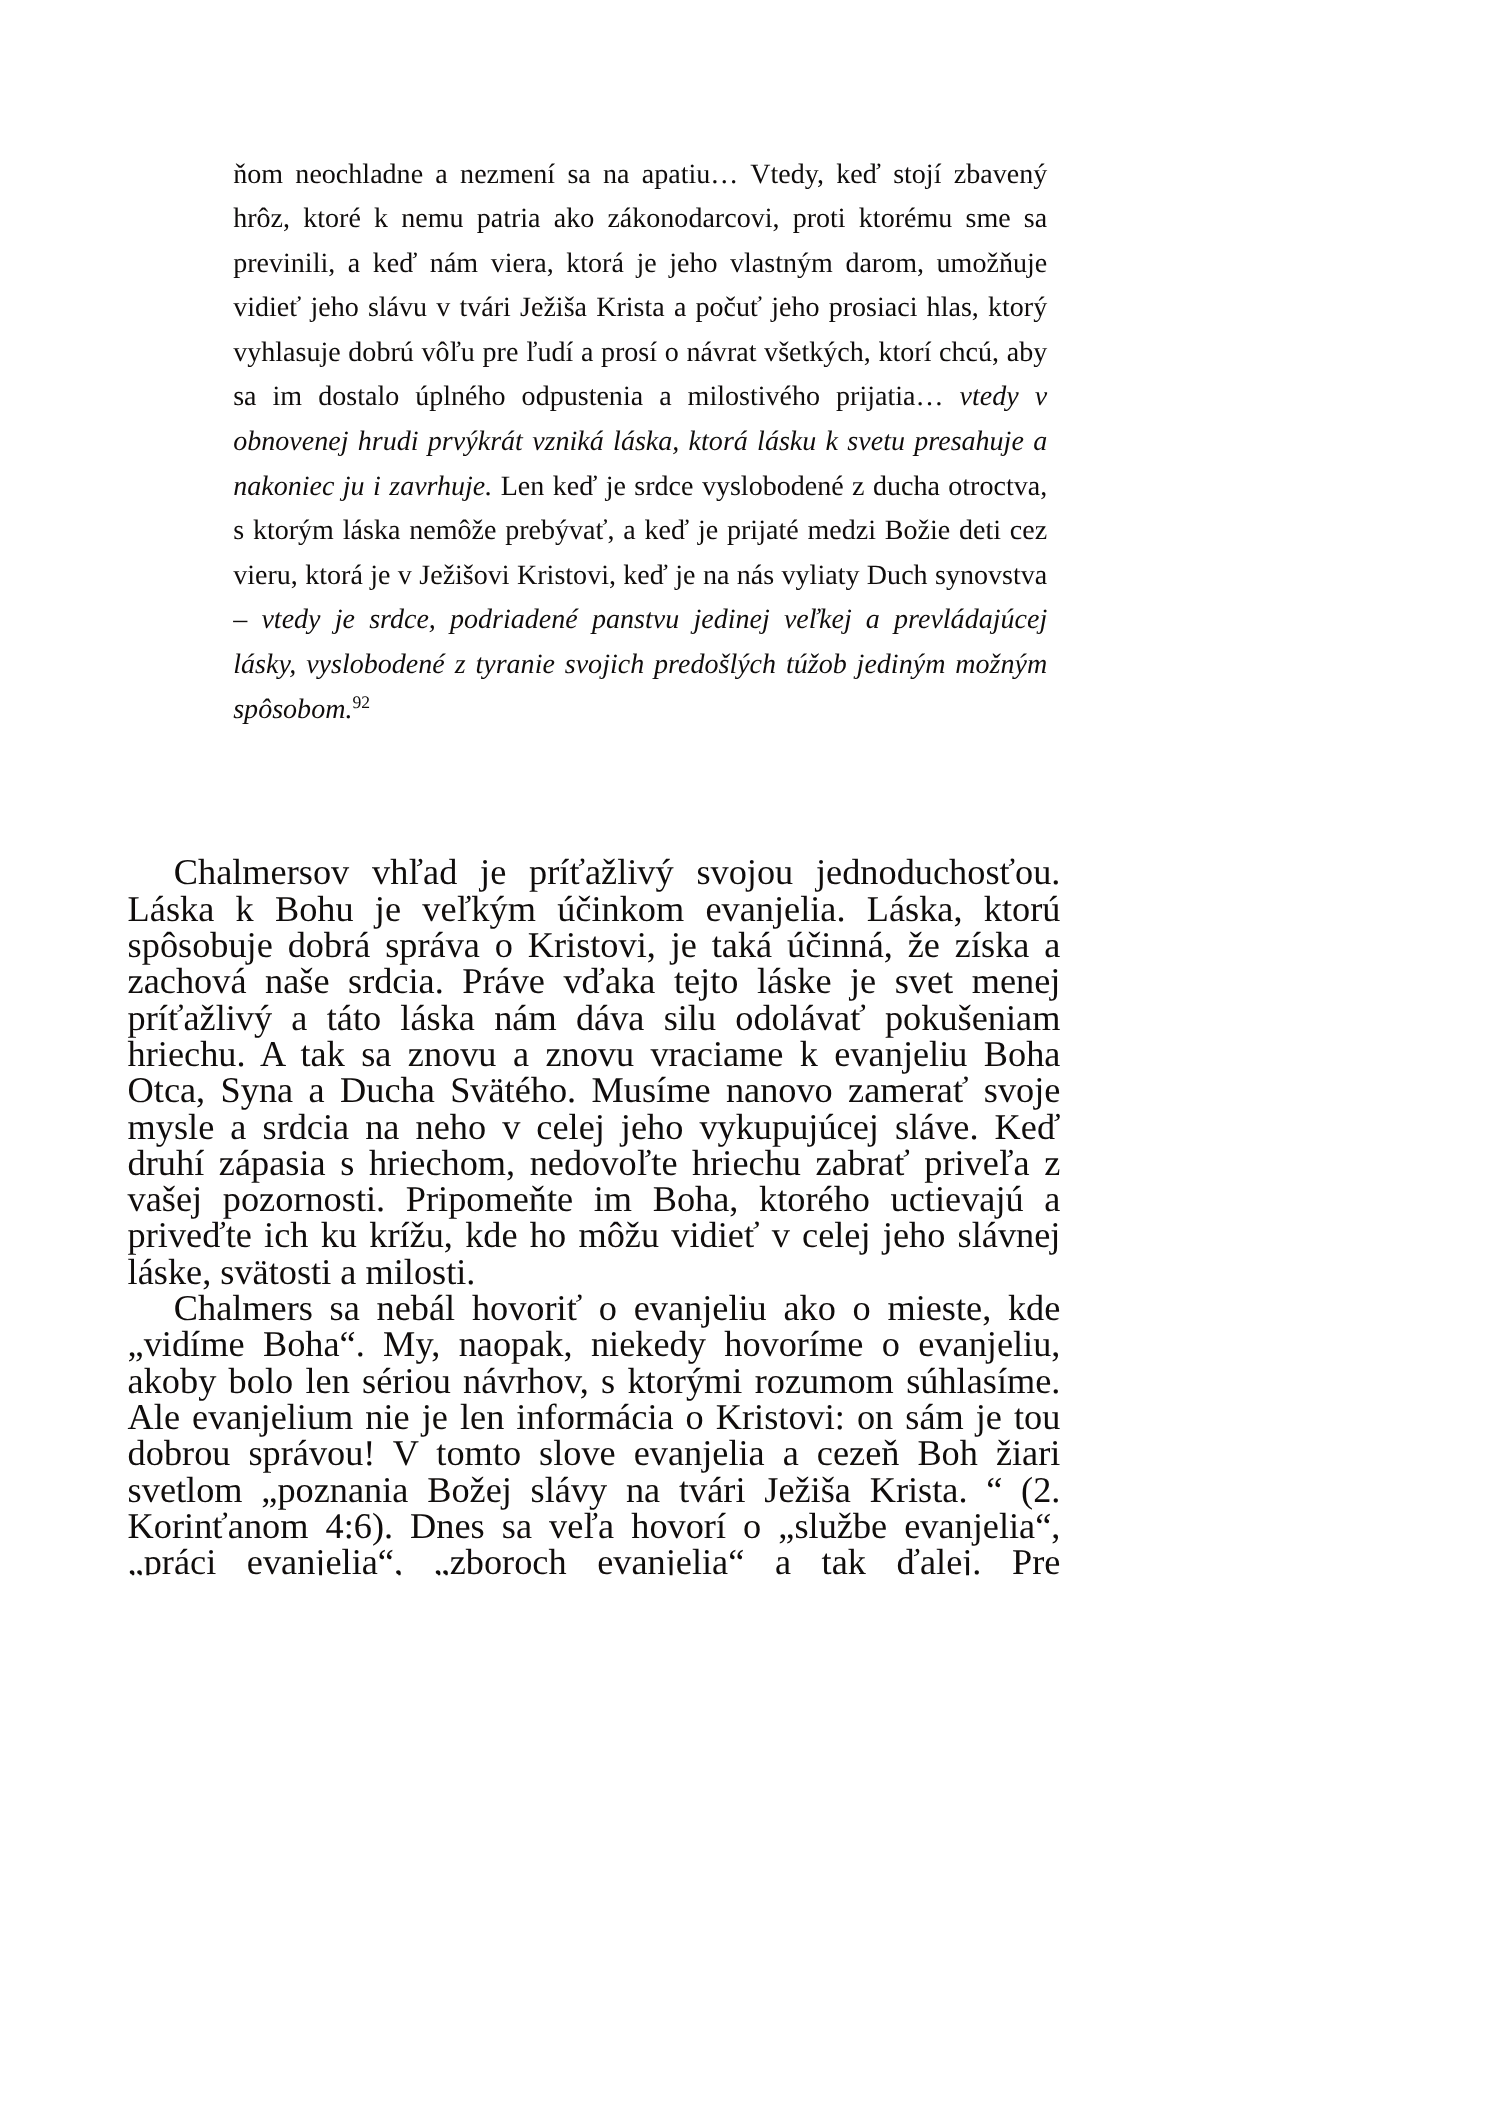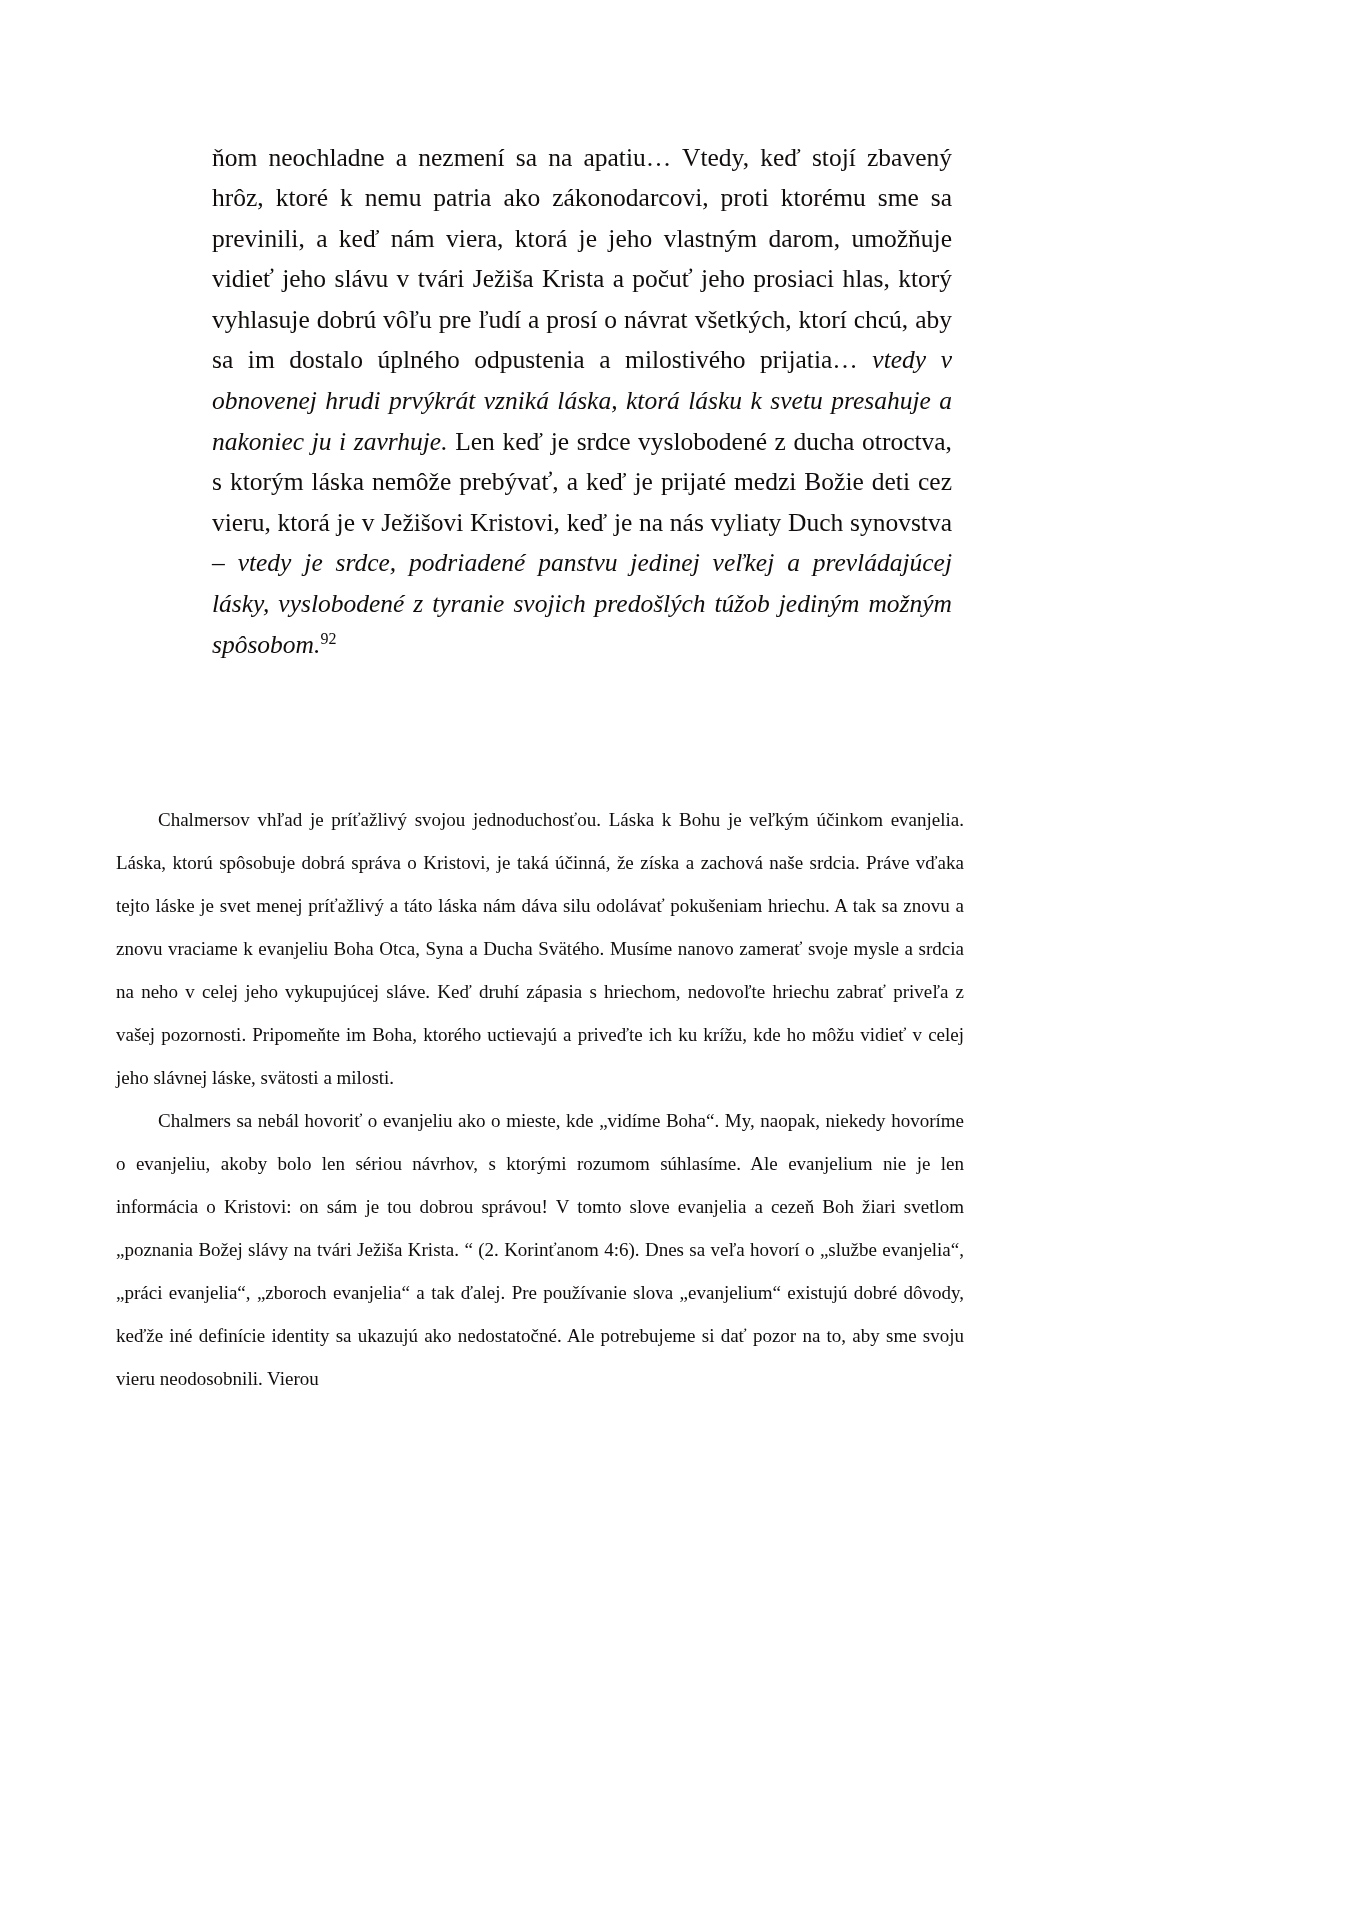--- a/index.html
+++ b/index.html
@@ -41,24 +41,24 @@
   .fnref {
     font-size: 16px;
     vertical-align: super;
     line-height: 0;
   }
 
   
   .body-block {
     position: absolute;
     left: 116px;
-    top: 798px;
+    top: 778px;
     width: 848px;
-    font-size: 19px;
-    line-height: 43px;
+    font-size: 33px;
+    line-height: 33px;
     text-align: justify;
     text-justify: inter-word;
   }
   .body-block p {
     margin: 0;
     text-indent: 42px;
   }
 
   
   .folio {

